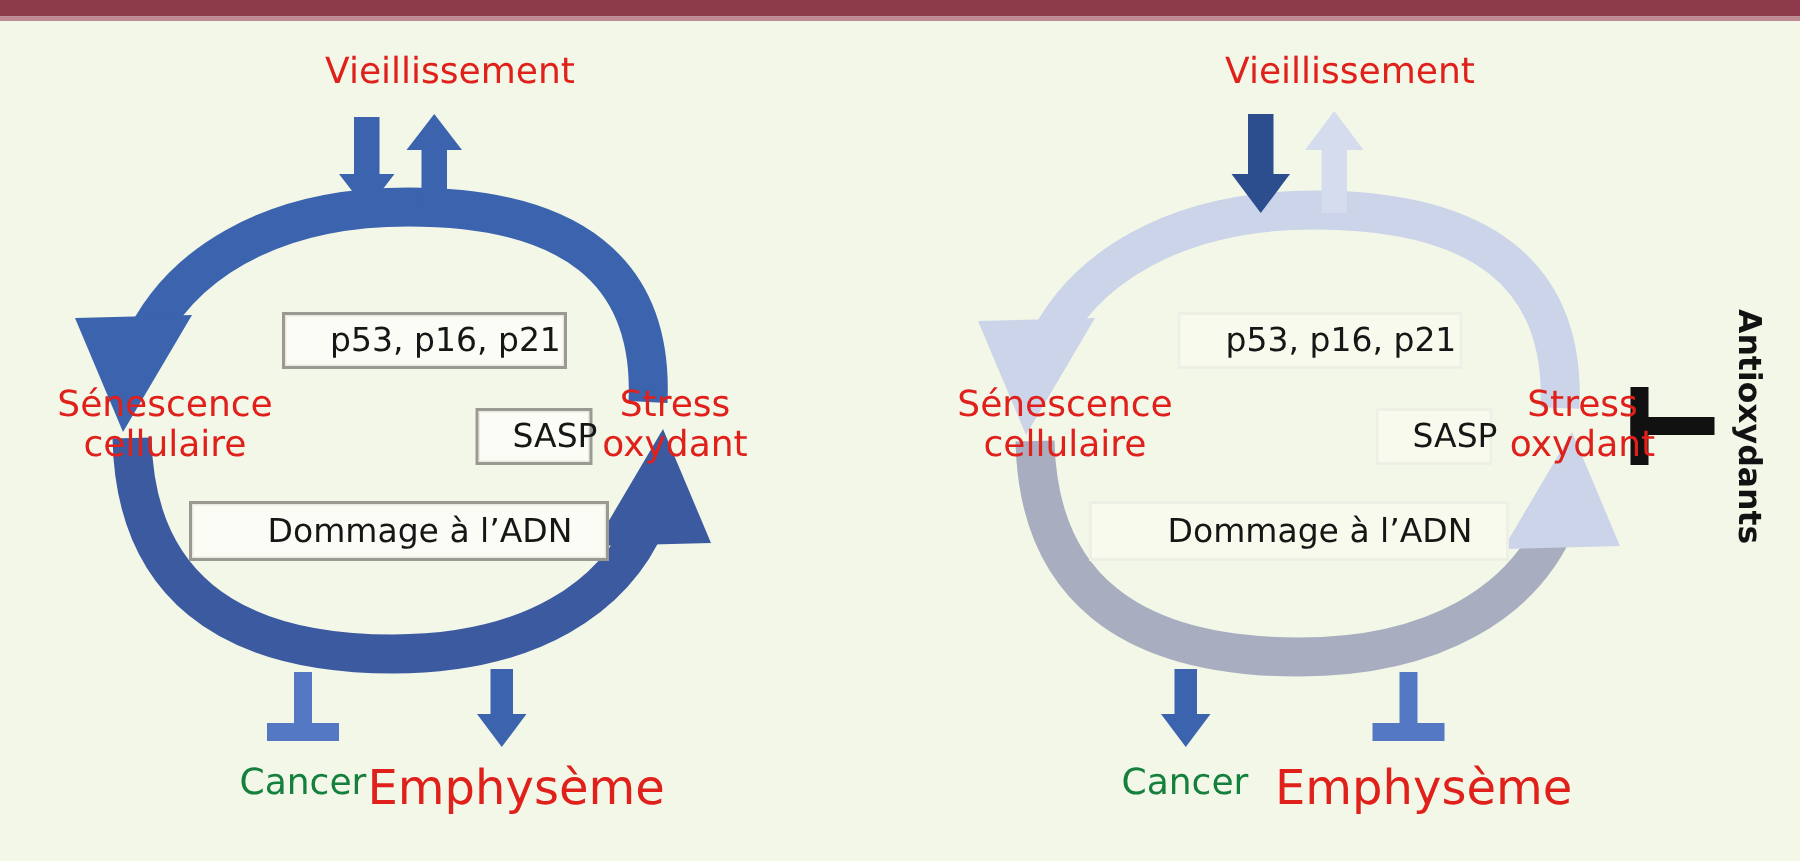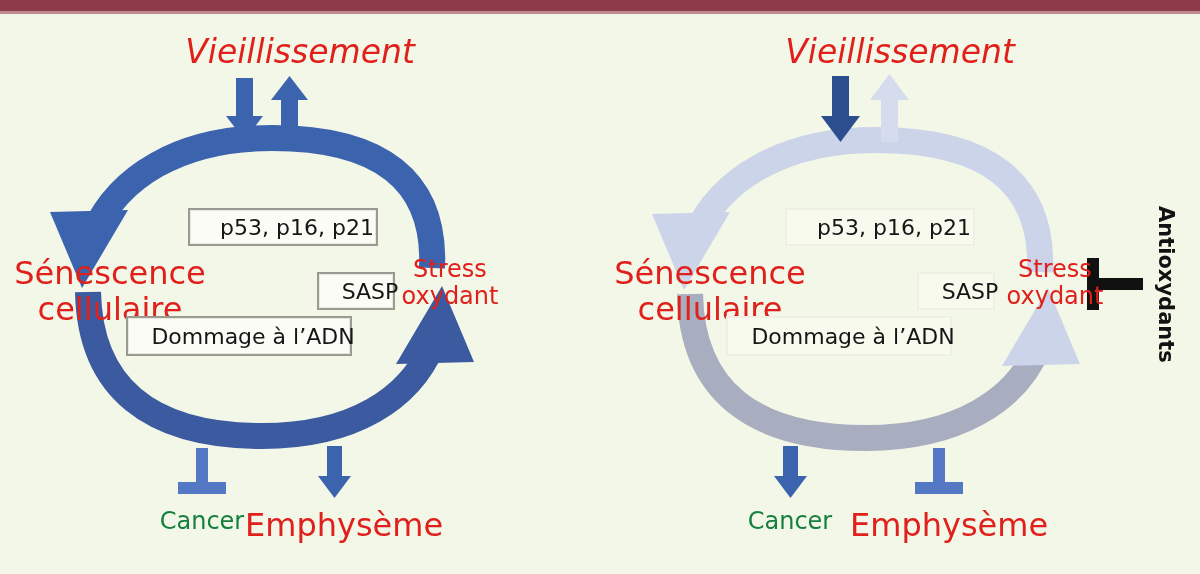--- a/index.html
+++ b/index.html
@@ -18,40 +18,40 @@
   .panel{position:absolute;top:0;height:574px;width:600px;}
   .panel-left{left:0;}
   .panel-right{left:600px;}
 
   .svgwrap{position:absolute;left:0;top:0;width:600px;height:574px;}
 
   .lbl{position:absolute;text-align:center;line-height:1.12;white-space:nowrap;}
   .lbl-red{color:#e0201b;}
   .lbl-blk{color:#15803d;}
 
-  .t-vieil{font-size:33px;left:0;right:0;top:34px;font-style:italic;}
-  .t-senes{font-size:32px;left:0;width:200px;top:256px;}
+  .t-vieil{font-size:24px;left:0;right:0;top:34px;}
+  .t-senes{font-size:24px;left:0;width:200px;top:256px;}
   .t-stress{font-size:24px;width:160px;top:256px;}
   .t-cancer{font-size:24px;width:160px;top:508px;}
   .t-emph{font-size:32px;width:180px;top:508px;}
 
   .chip{
     position:absolute;
     display:flex;align-items:center;justify-content:center;
     font-size:22px;color:#161616;white-space:nowrap;
     background:#fbfcf5;
     box-sizing:border-box;
     padding-left:28px;
   }
   .chip-strong{border:2px solid #9a9a92;box-shadow:0 0 0 1px #e9e9e0 inset;}
   .chip-faint{border:2px solid #eef0e6;background:#f7faec;}
 
   .chip-p53{width:190px;height:38px;top:208px;}
   .chip-sasp{width:78px;height:38px;top:272px;margin-left:12px;}
-  .chip-dna{width:226px;height:40px;top:316px;}
+  .chip-dna{width:280px;height:40px;top:334px;}
 
   .antiox{
     position:absolute;
     font-size:21px;font-weight:bold;color:#121212;
     white-space:nowrap;
     transform-origin:left top;
     transform:rotate(90deg);
   }
 </style>
 </head>

